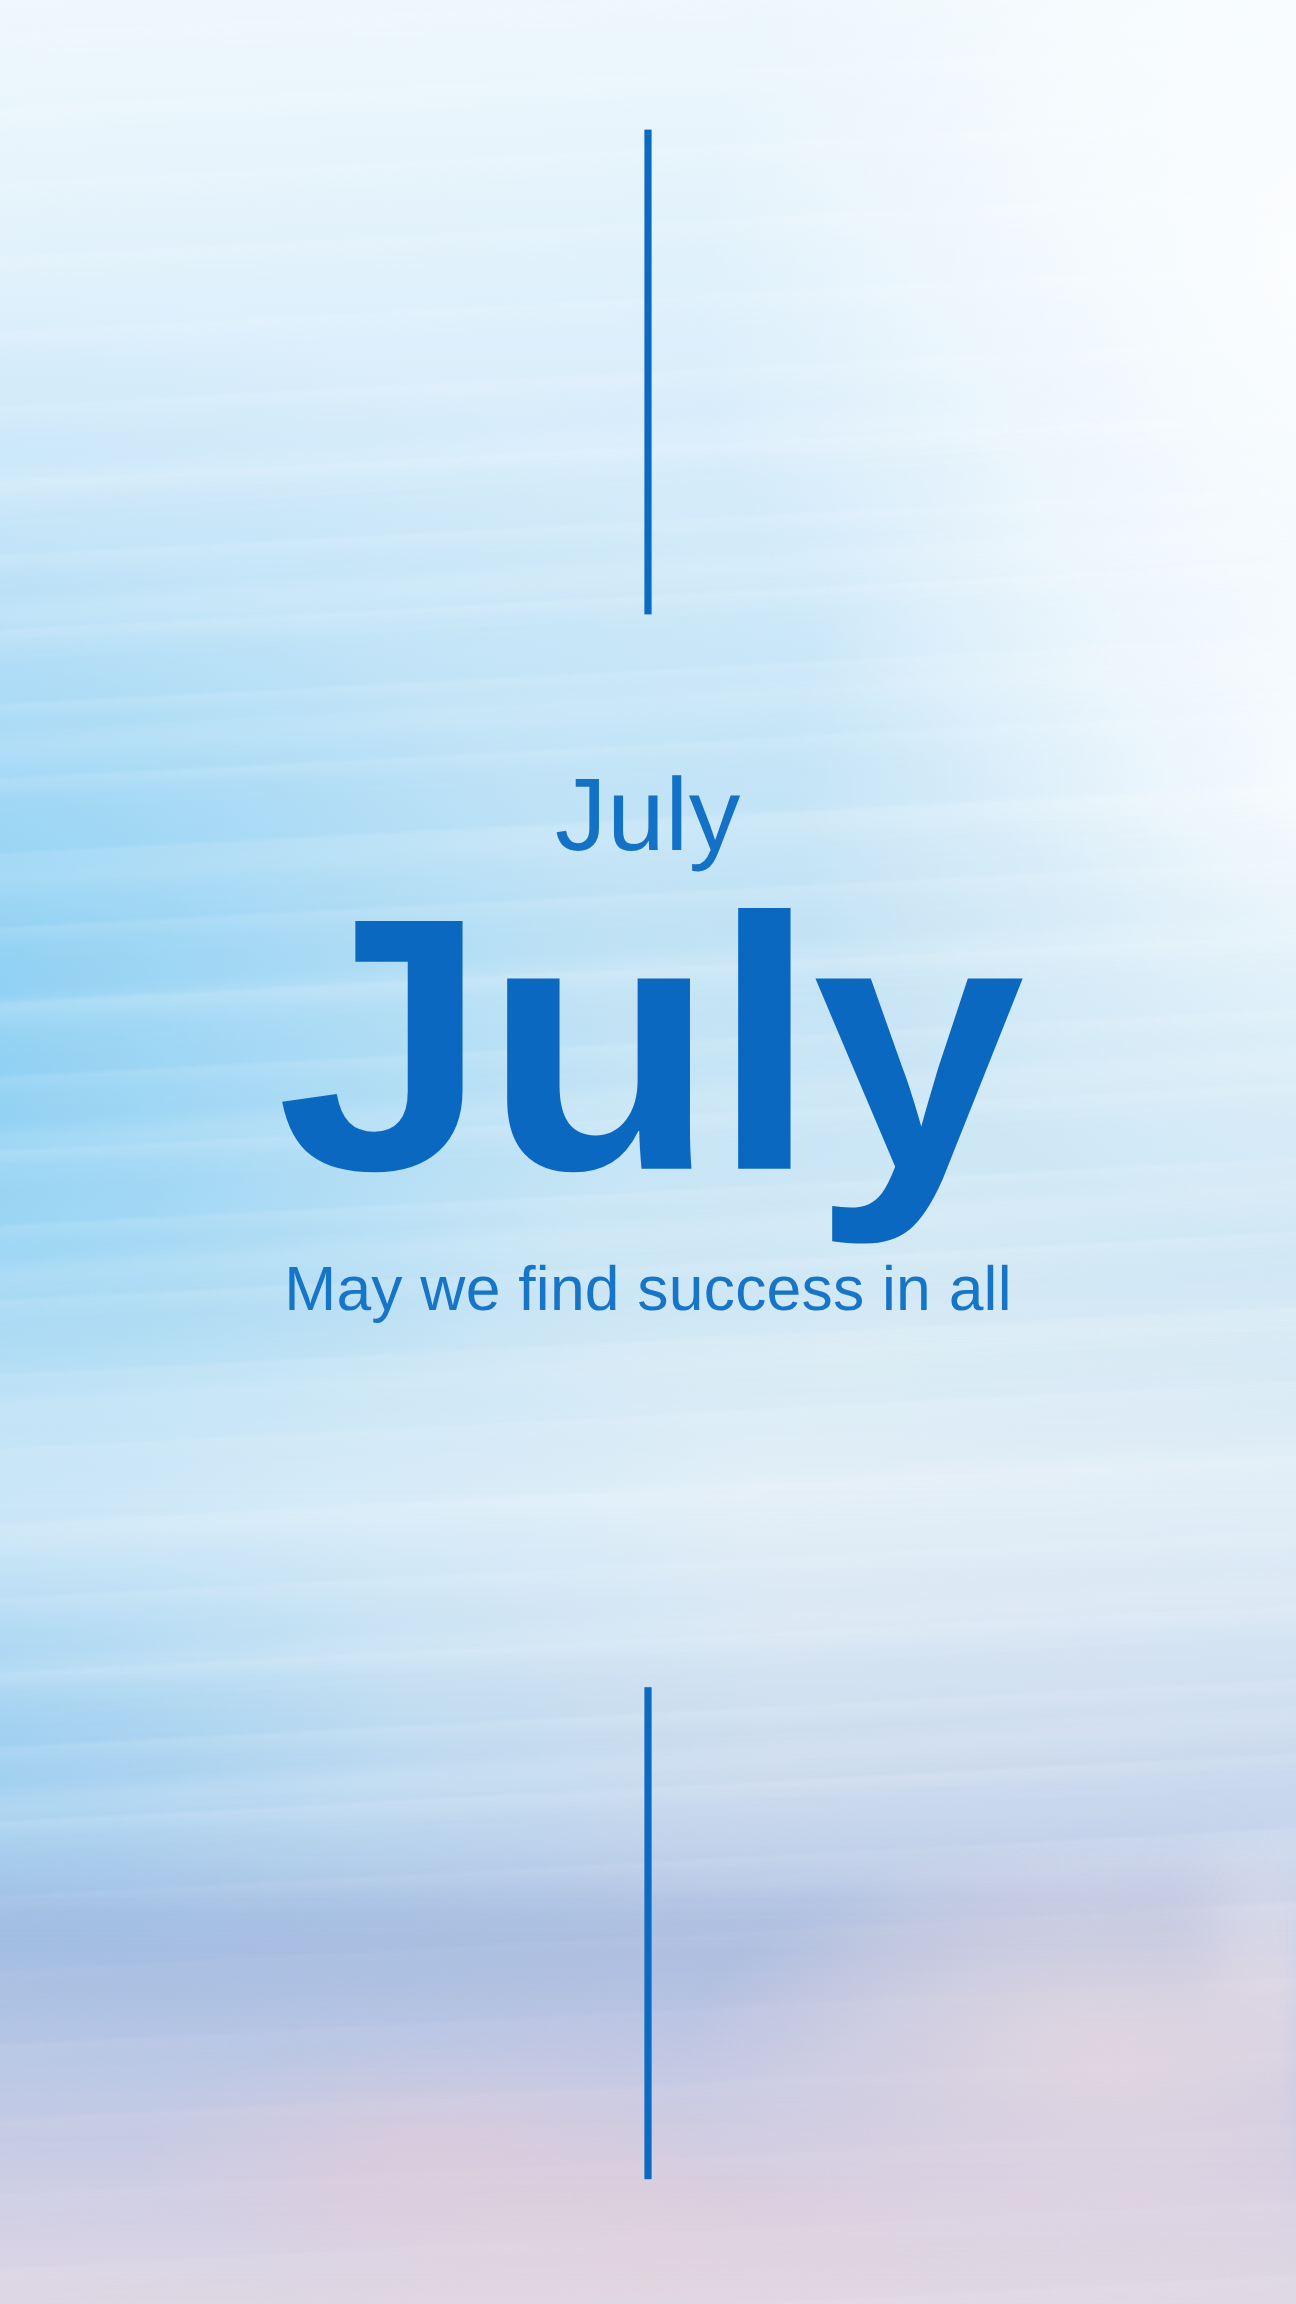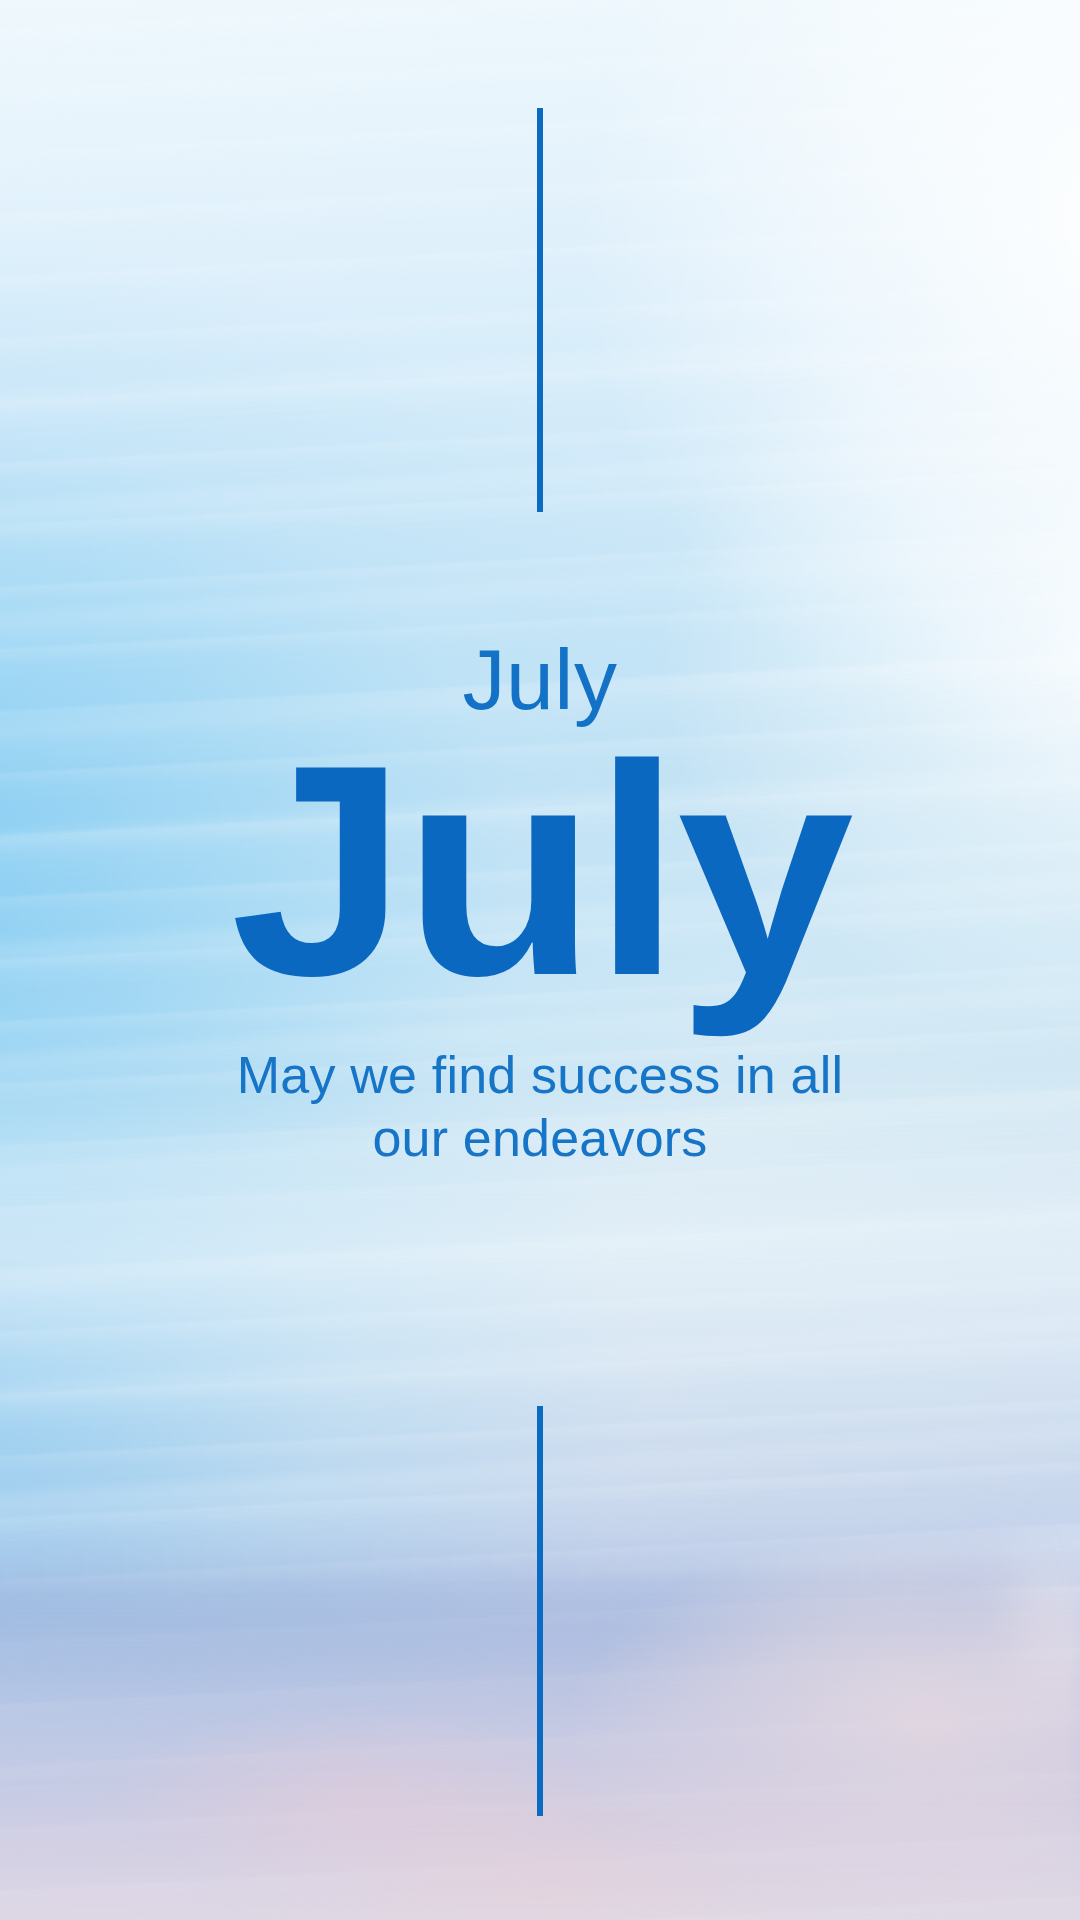--- a/index.html
+++ b/index.html
@@ -216,17 +216,16 @@
   <div class="rule rule-top"></div>
   <div class="rule rule-bottom"></div>
 
   <div class="content">
     <div class="greeting">July</div>
 
     <div class="month">July</div>
 
     <div class="tagline">
       <span class="ln">May we find success in all</span>
-      <span class="ln">our endeavors</span>
     </div>
   </div>
 
 </div>
 
 </body></html>

